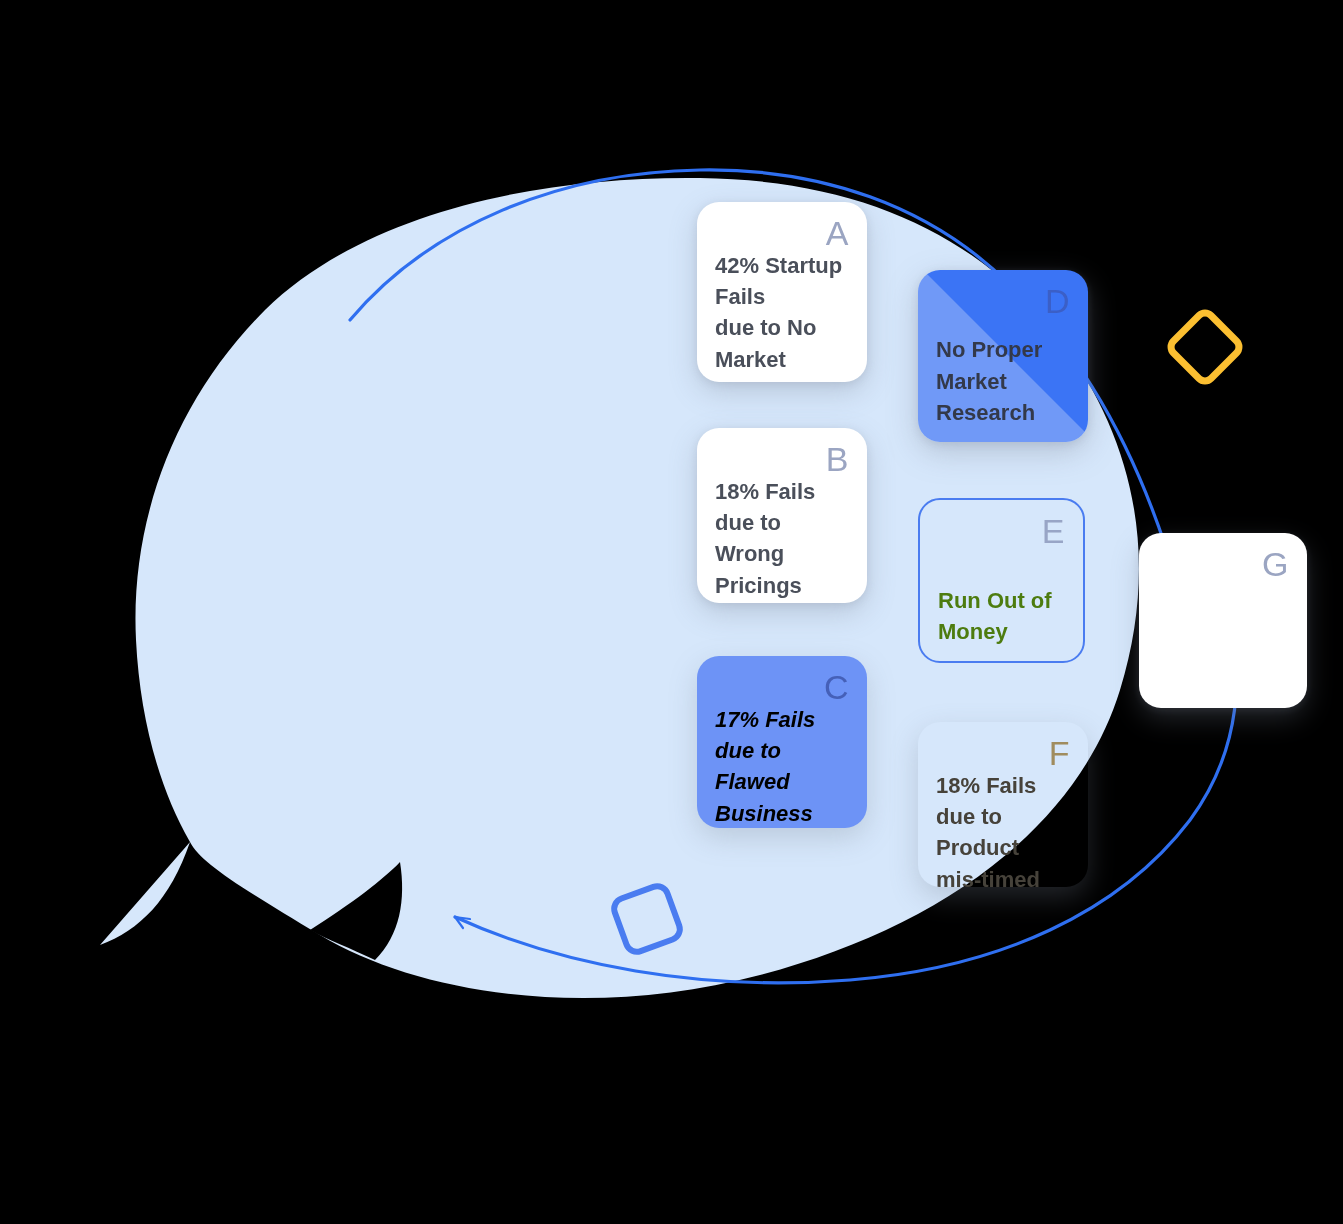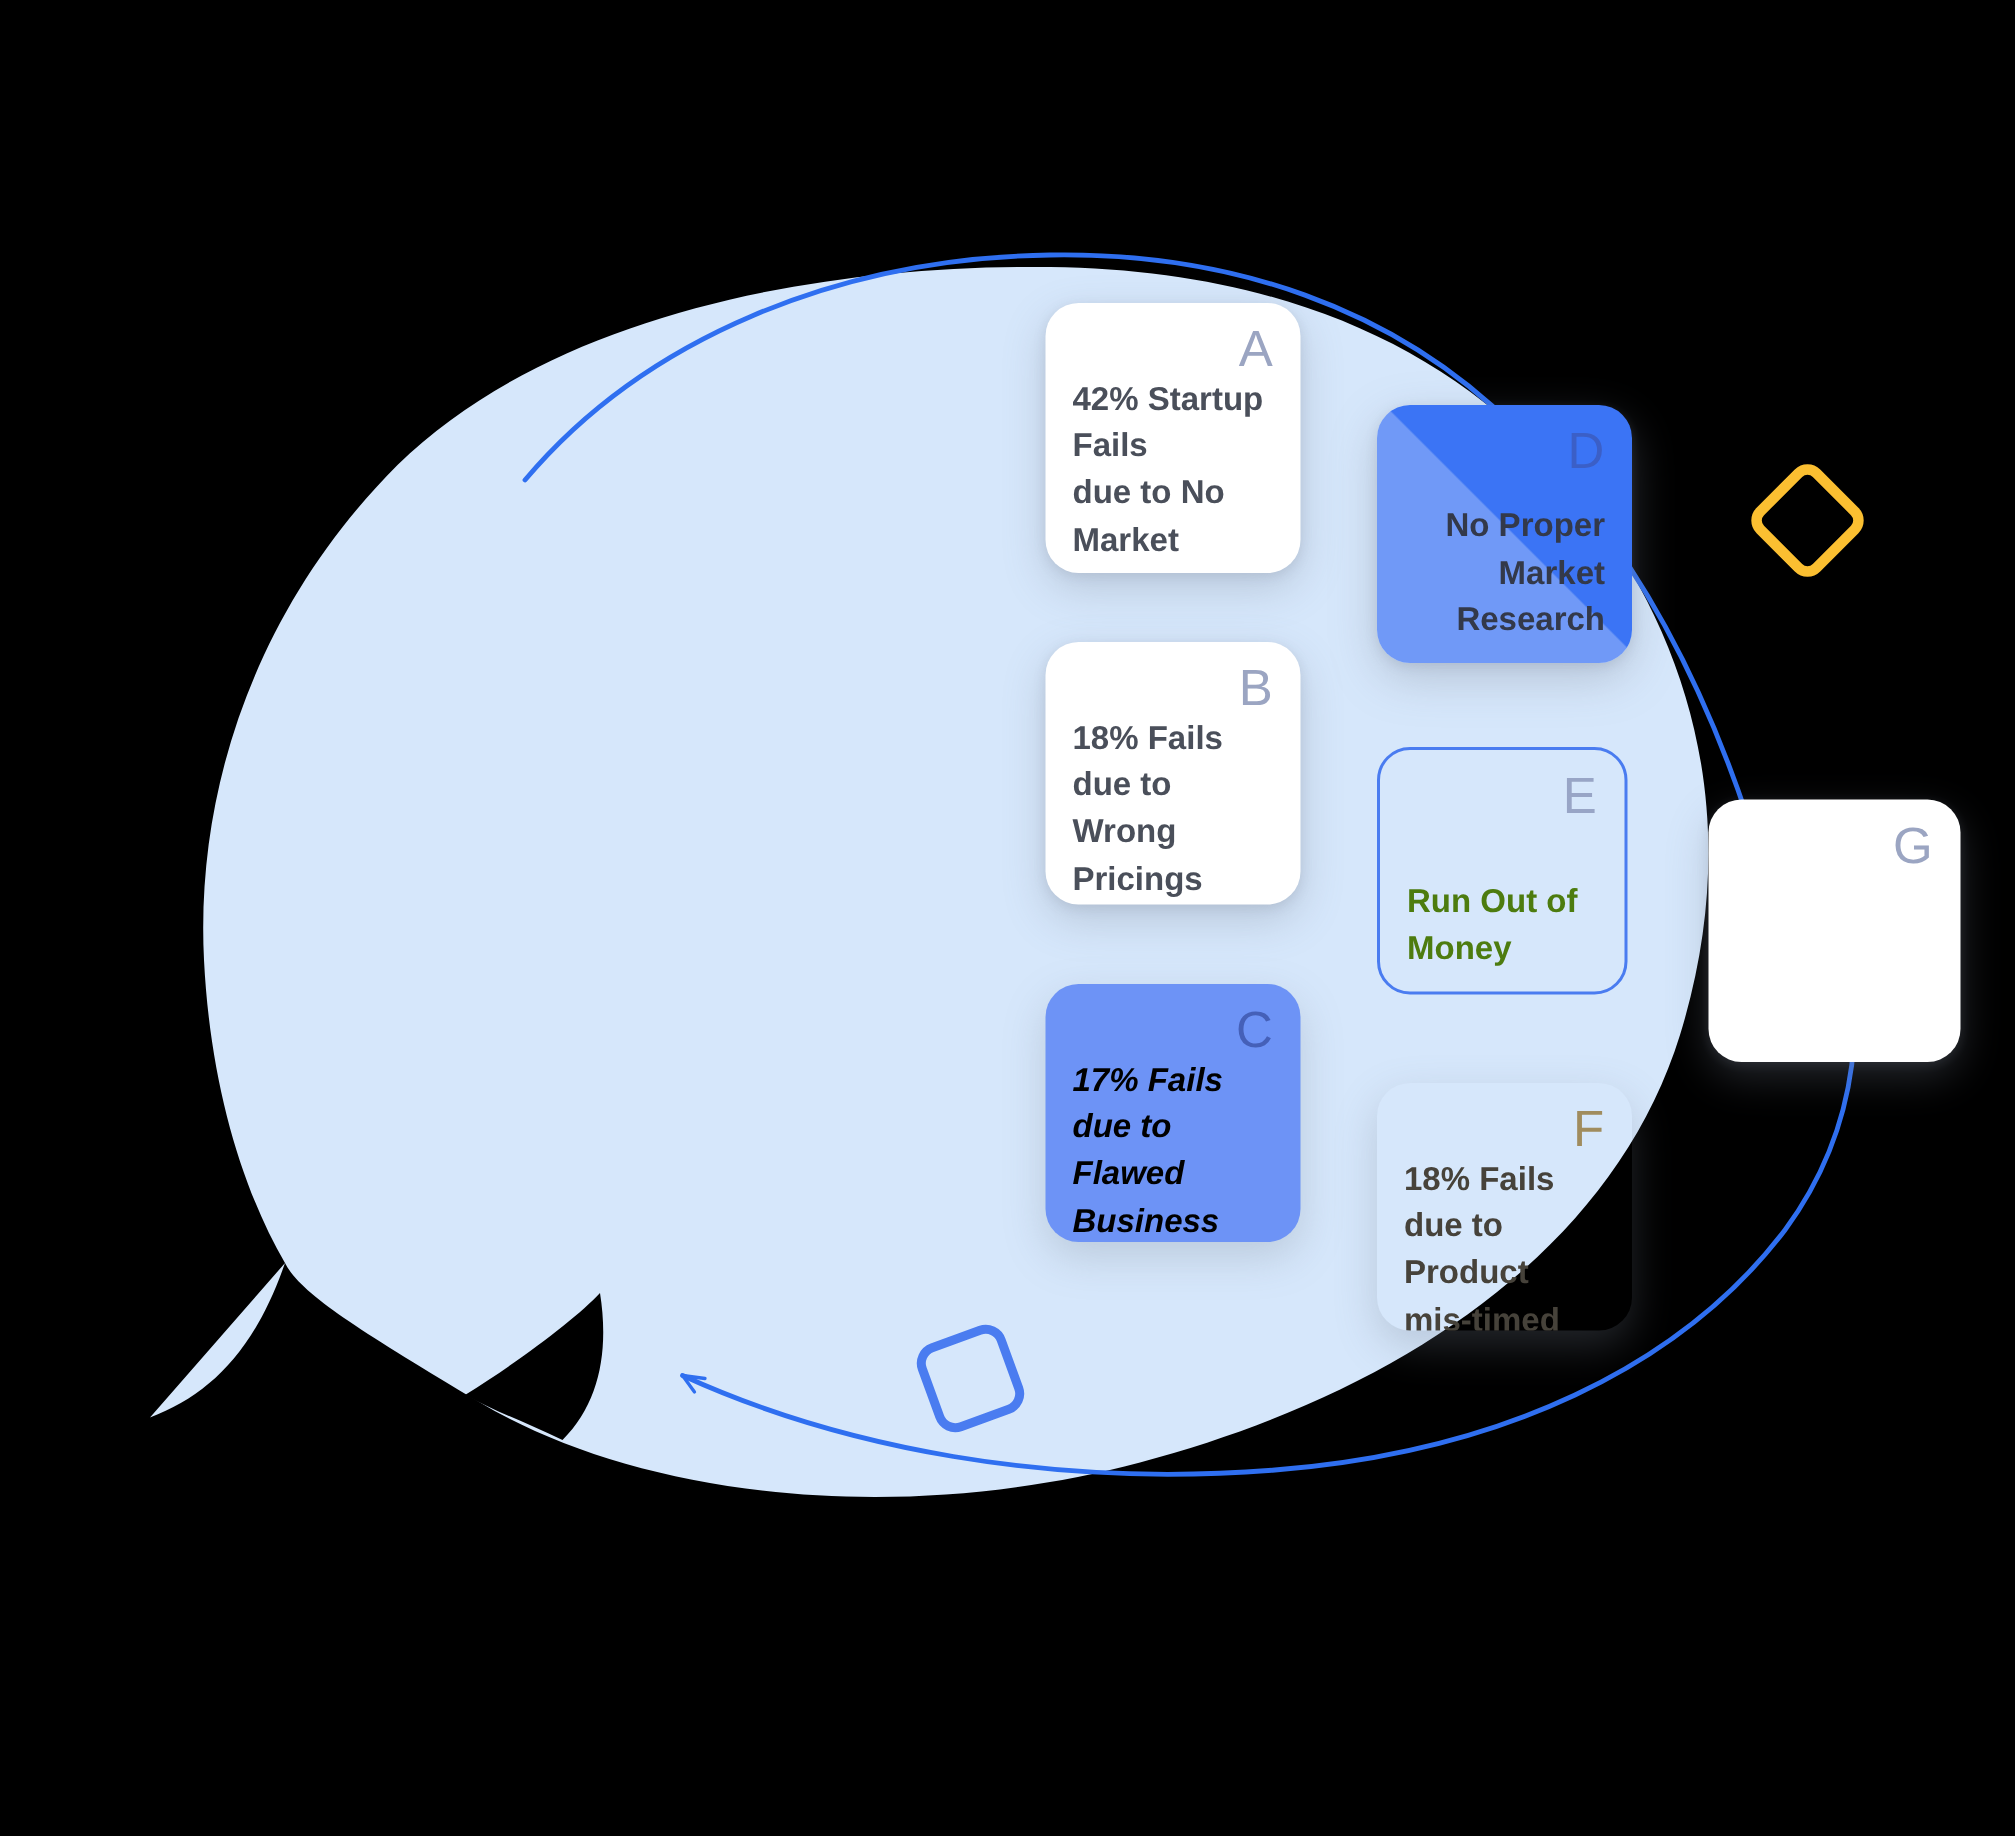--- a/index.html
+++ b/index.html
@@ -70,21 +70,21 @@
   .card--blue .card-letter { color: #4560b8; }
   .card--blue .card-text  { color: #000000; font-style: italic; }
 
   
   .card--blue-split {
     background: linear-gradient(225deg, #3b74f5 0%, #3b74f5 48%, #7099f7 48.5%, #7099f7 100%);
     box-shadow: 0 10px 30px rgba(120,128,145,0.35),
                 0 2px 8px rgba(120,128,145,0.2);
   }
   .card--blue-split .card-letter { color: #3b5fc7; }
-  .card--blue-split .card-text  { color: #33394a; text-align: right; }
+  .card--blue-split .card-text  { color: #33394a; }
 
   
   .card--outline {
     background: transparent;
     border: 2.5px solid #4a7cf0;
     box-shadow: none;
   }
   .card--outline .card-letter { color: #98a5c6; }
   .card--outline .card-text  { color: #4d7c0f; }
 

